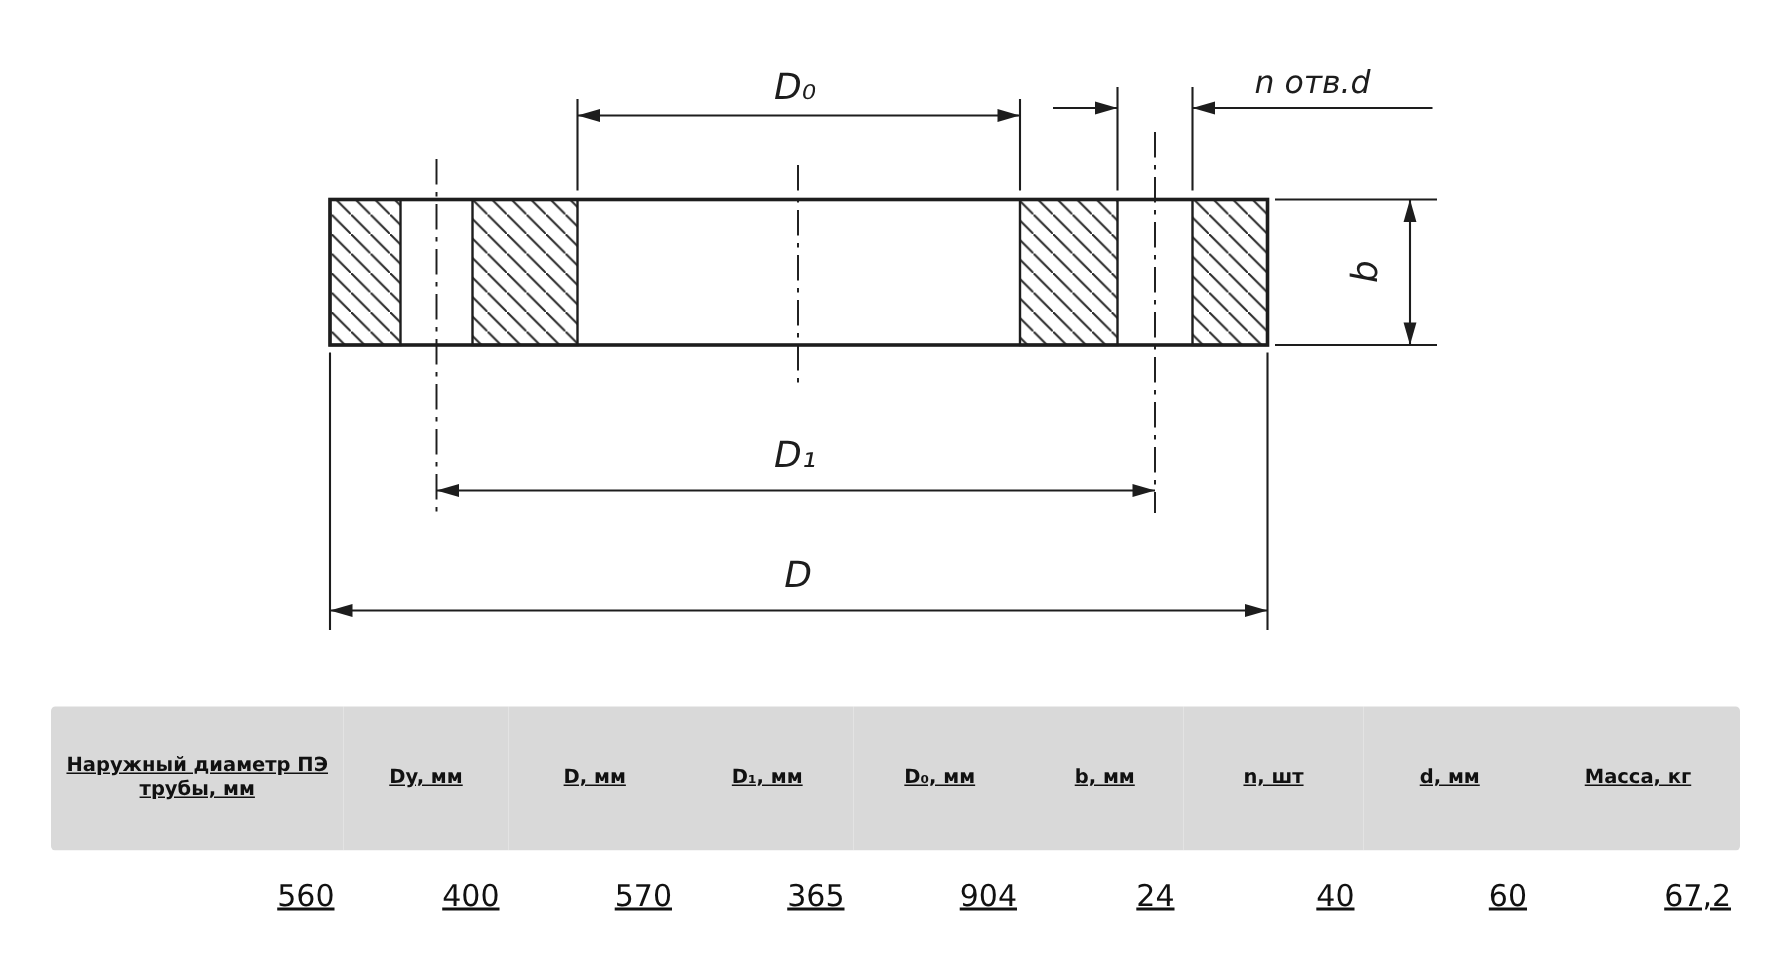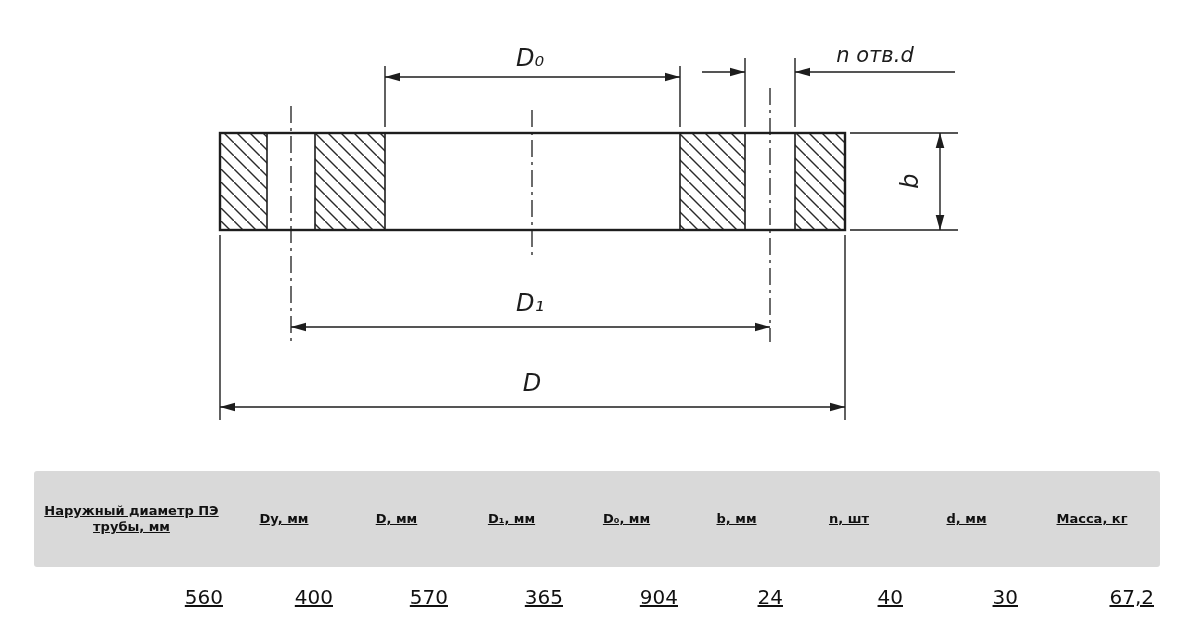--- a/index.html
+++ b/index.html
@@ -150,20 +150,20 @@
       </thead>
       <tbody>
         <tr>
           <td>560</td>
           <td>400</td>
           <td>570</td>
           <td>365</td>
           <td>904</td>
           <td>24</td>
           <td>40</td>
-          <td>30</td>
+          <td>60</td>
           <td>67,2</td>
         </tr>
       </tbody>
     </table>
   </div>
 
 </div>
 
 </body></html>

